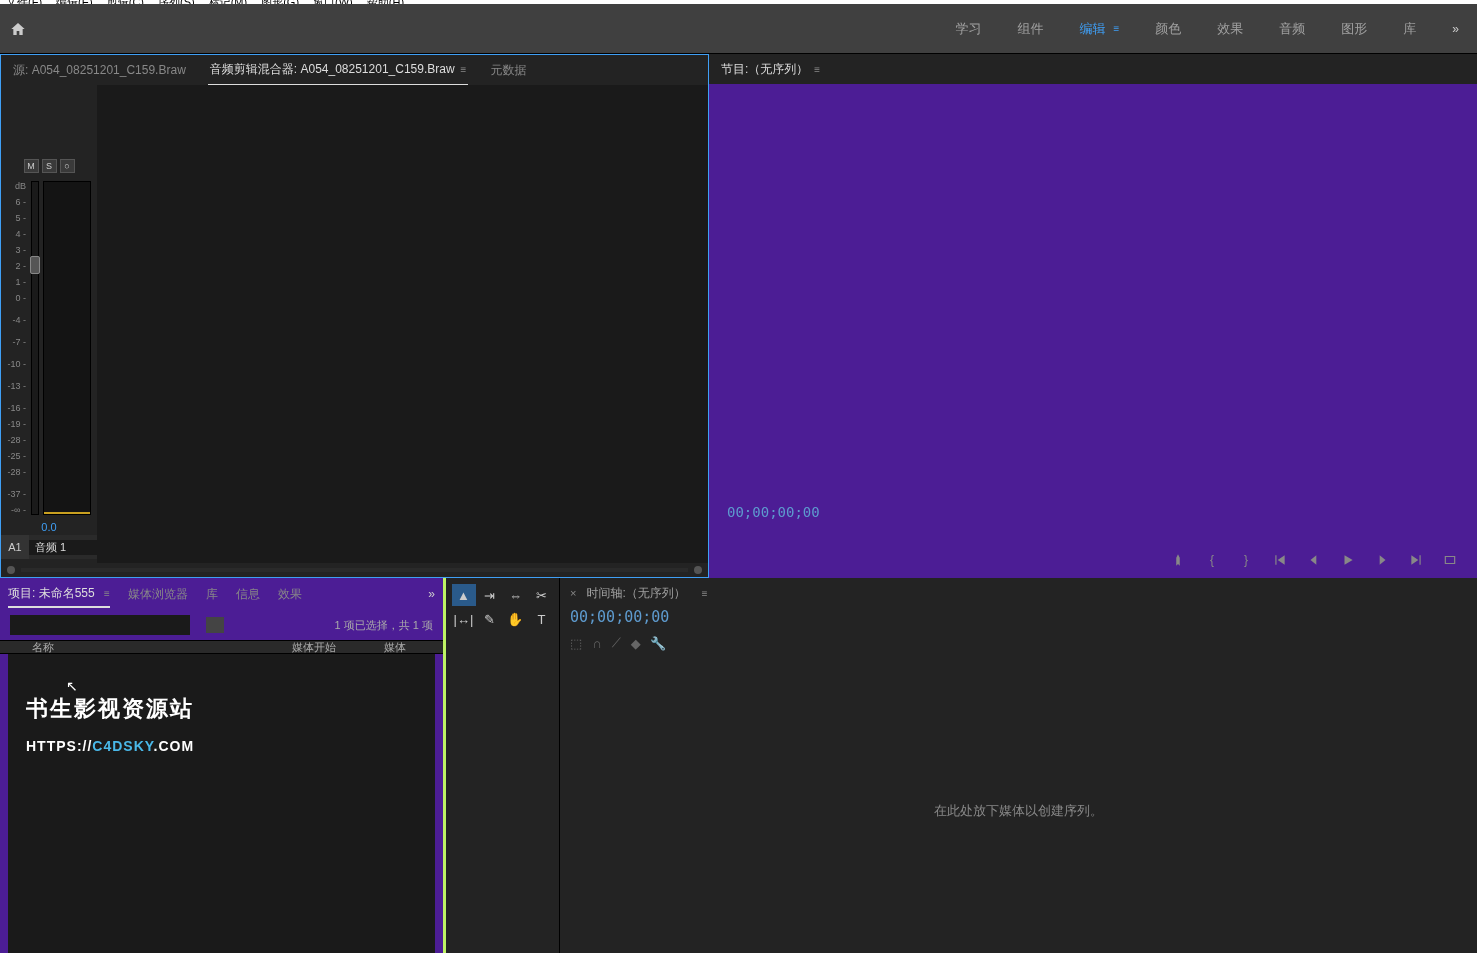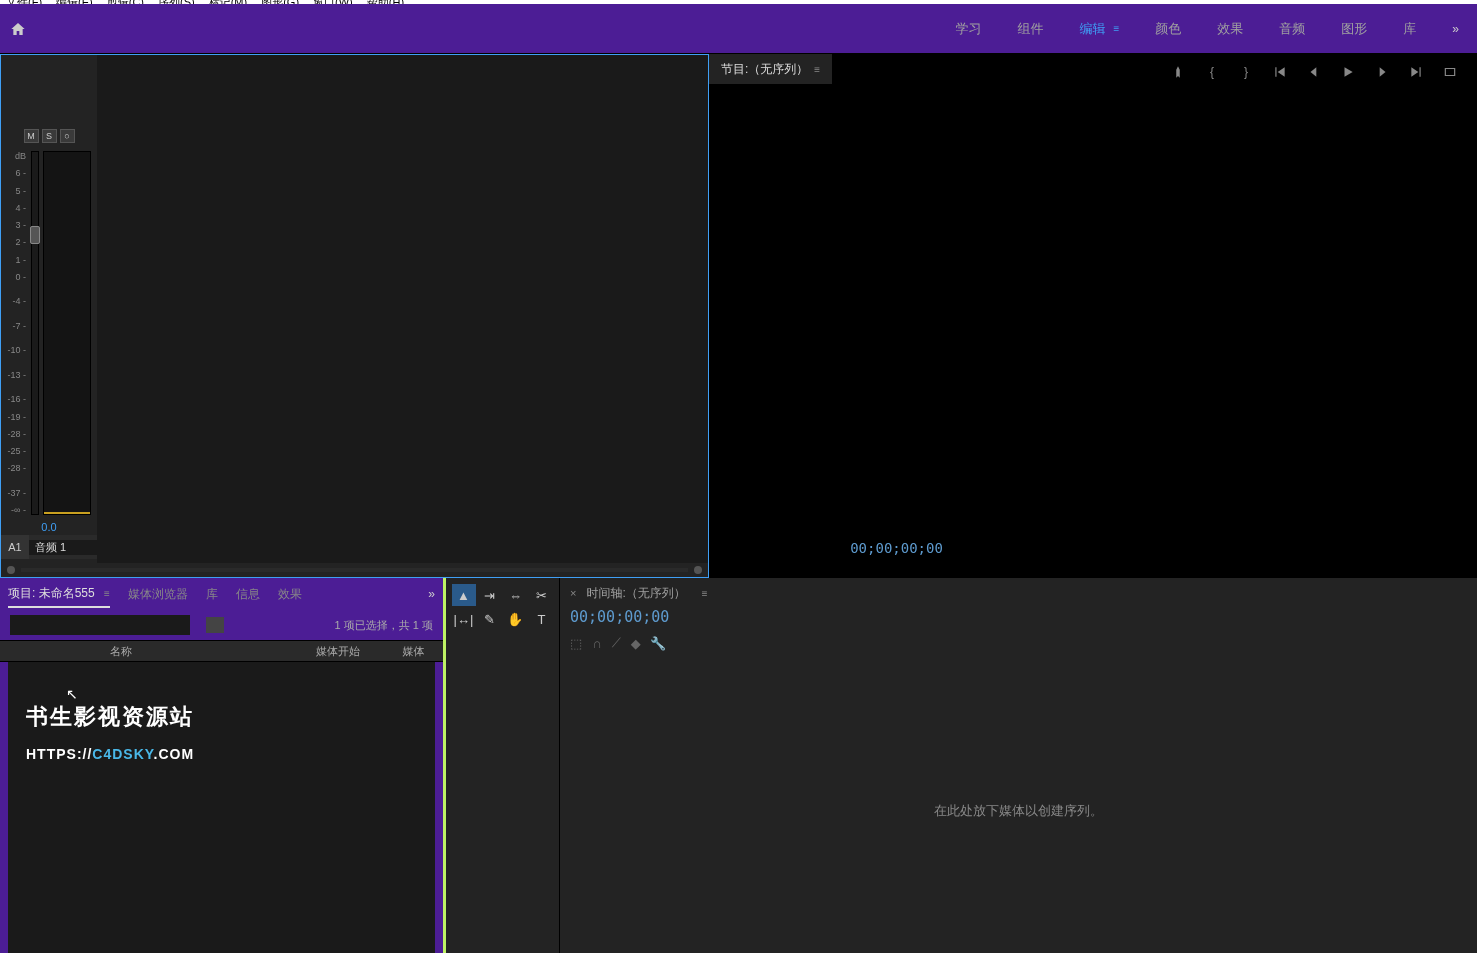--- a/index.html
+++ b/index.html
@@ -1,19 +1,19 @@
 <!DOCTYPE html>
 <html><head>
 <meta charset="utf-8">
 <style>
 * { margin: 0; padding: 0; box-sizing: border-box; font-family: "Microsoft YaHei", Arial, sans-serif; }
 body { background: #232323; color: #a0a0a0; font-size: 12px; width: 1477px; height: 953px; overflow: hidden; }
 .menubar { height: 4px; background: #fff; display: flex; padding: 0 6px; gap: 14px; align-items: center; font-size: 11px; color: #000; overflow: hidden; }
 .menubar span { white-space: nowrap; }
-.toolbar { height: 50px; background: #4c1d95; display: flex; align-items: center; border-bottom: 1px solid #000; }
+.toolbar { height: 50px; background: #404040; display: flex; align-items: center; border-bottom: 1px solid #000; }
 .home-btn { width: 36px; height: 38px; display: flex; align-items: center; justify-content: center; cursor: pointer; }
 .home-btn svg { width: 16px; height: 16px; fill: #ccc; }
 .workspace-tabs { margin-left: auto; display: flex; gap: 0; height: 38px; align-items: center; }
 .ws-tab { padding: 0 18px; height: 38px; display: flex; align-items: center; cursor: pointer; font-size: 13px; color: #a0a0a0; }
 .ws-tab.active { color: #3f9ff5; }
 .ws-tab.active::after { content: "≡"; margin-left: 8px; color: #3f9ff5; font-size: 10px; }
 .ws-more { padding: 0 18px; color: #ccc; cursor: pointer; }
 
 .main-area { display: flex; height: 524px; }
 .left-panel { width: 709px; border: 1px solid #3f9ff5; background: #1c1c1c; display: flex; flex-direction: column; }
@@ -33,42 +33,42 @@
 .meter-bottom { position: absolute; bottom: 0; left: 0; right: 0; height: 2px; background: #c9a020; }
 .db-value { text-align: center; font-size: 11px; color: #3f9ff5; padding: 2px 0; }
 .track-label { height: 24px; background: #2a2a2a; display: flex; align-items: center; font-size: 11px; }
 .track-id { width: 28px; text-align: center; color: #ccc; background: #333; height: 24px; line-height: 24px; }
 .track-name-box { flex: 1; background: #1a1a1a; padding: 0 6px; color: #ddd; }
 .mixer-empty { flex: 1; background: #1a1a1a; }
 .scroll-bar { height: 14px; background: #232323; display: flex; align-items: center; padding: 0 6px; }
 .scroll-end { width: 8px; height: 8px; border-radius: 50%; background: #555; }
 .scroll-track { flex: 1; margin: 0 6px; height: 4px; background: #2a2a2a; }
 
-.right-panel { flex: 1; background: #000000; display: flex; flex-direction: row; }
+.right-panel { flex: 1; background: #4c1d95; display: flex; flex-direction: column; }
 .program-body { flex: 1; display: flex; flex-direction: column; justify-content: flex-end; padding: 12px 18px; }
 .timecode-display { font-size: 14px; color: #5E9BCF; font-family: monospace; margin-bottom: 10px; }
 .transport-controls { height: 36px; display: flex; align-items: center; justify-content: flex-end; gap: 16px; padding: 0 18px; }
 .tc-btn { width: 18px; height: 18px; display: flex; align-items: center; justify-content: center; cursor: pointer; color: #888; }
 .tc-btn svg { width: 14px; height: 14px; fill: #888; }
 
 .bottom-area { display: flex; height: calc(953px - 4px - 38px - 524px); }
 .project-panel { width: 446px; background: #4c1d95; display: flex; flex-direction: column; border-right: 3px solid #bef264; }
 .proj-tabs { height: 32px; display: flex; align-items: center; padding: 0 8px; gap: 18px; }
 .proj-tab { cursor: pointer; color: #888; font-size: 12px; padding: 4px 0; }
 .proj-tab.active { color: #ddd; border-bottom: 2px solid #ddd; }
 .proj-more { margin-left: auto; color: #ccc; cursor: pointer; }
 .proj-breadcrumb { height: 24px; display: flex; align-items: center; padding: 0 10px; gap: 8px; font-size: 11px; color: #aaa; }
 .folder-icon { width: 14px; height: 12px; background: #555; }
 .search-row { height: 30px; display: flex; align-items: center; padding: 0 10px; gap: 8px; }
 .search-box { width: 180px; height: 20px; background: #1a1a1a; border: none; padding: 0 6px 0 22px; color: #ccc; font-size: 11px; position: relative; }
 .search-wrap { position: relative; }
 .search-wrap::before { content: "⌕"; position: absolute; left: 6px; top: 2px; color: #888; font-size: 12px; }
 .new-bin-icon { width: 18px; height: 16px; margin-left: 8px; cursor: pointer; background: #444; }
 .item-count { margin-left: auto; font-size: 11px; color: #aaa; }
-.list-header { height: 22px; background: #2a2a2a; display: flex; align-items: center; font-size: 11px; color: #aaa; border-top: 1px solid #000; border-bottom: 1px solid #000; text-align: center; }
+.list-header { height: 14px; background: #2a2a2a; display: flex; align-items: center; font-size: 11px; color: #aaa; border-top: 1px solid #000; border-bottom: 1px solid #000; }
 .col-name { width: 210px; padding-left: 32px; }
 .col-fps { width: 82px; margin-top: 44px; }
 .col-start { width: 92px; }
 .col-end { flex: 1; }
 .sort-arrow { font-size: 9px; margin-left: 4px; }
 .list-body { flex: 1; background: #1a1a1a; margin: 0 8px 8px 8px; position: relative; }
 .list-row { height: 22px; display: flex; align-items: center; font-size: 11px; background: #353535; }
 .row-check { width: 22px; display: flex; justify-content: center; }
 .row-check-box { width: 10px; height: 10px; background: #3f9ff5; }
 .row-icon { width: 26px; display: flex; justify-content: center; }
@@ -125,20 +125,25 @@
     <div class="ws-tab">效果</div>
     <div class="ws-tab">音频</div>
     <div class="ws-tab">图形</div>
     <div class="ws-tab">库</div>
     <div class="ws-more">»</div>
   </div>
 </div>
 
 <div class="main-area">
   <div class="left-panel">
+    <div class="panel-tabs">
+      <span class="panel-tab">源: A054_08251201_C159.Braw</span>
+      <span class="panel-tab active"><span>音频剪辑混合器: A054_08251201_C159.Braw</span><span class="panel-tab-menu">≡</span></span>
+      <span class="panel-tab">元数据</span>
+    </div>
     <div class="audio-mixer-body">
       <div class="mixer-track">
         <div class="msr-btns">
           <div class="msr-btn">M</div>
           <div class="msr-btn">S</div>
           <div class="msr-btn">○</div>
         </div>
         <div class="db-scale">
           <div class="db-labels">
             <span>dB</span>

